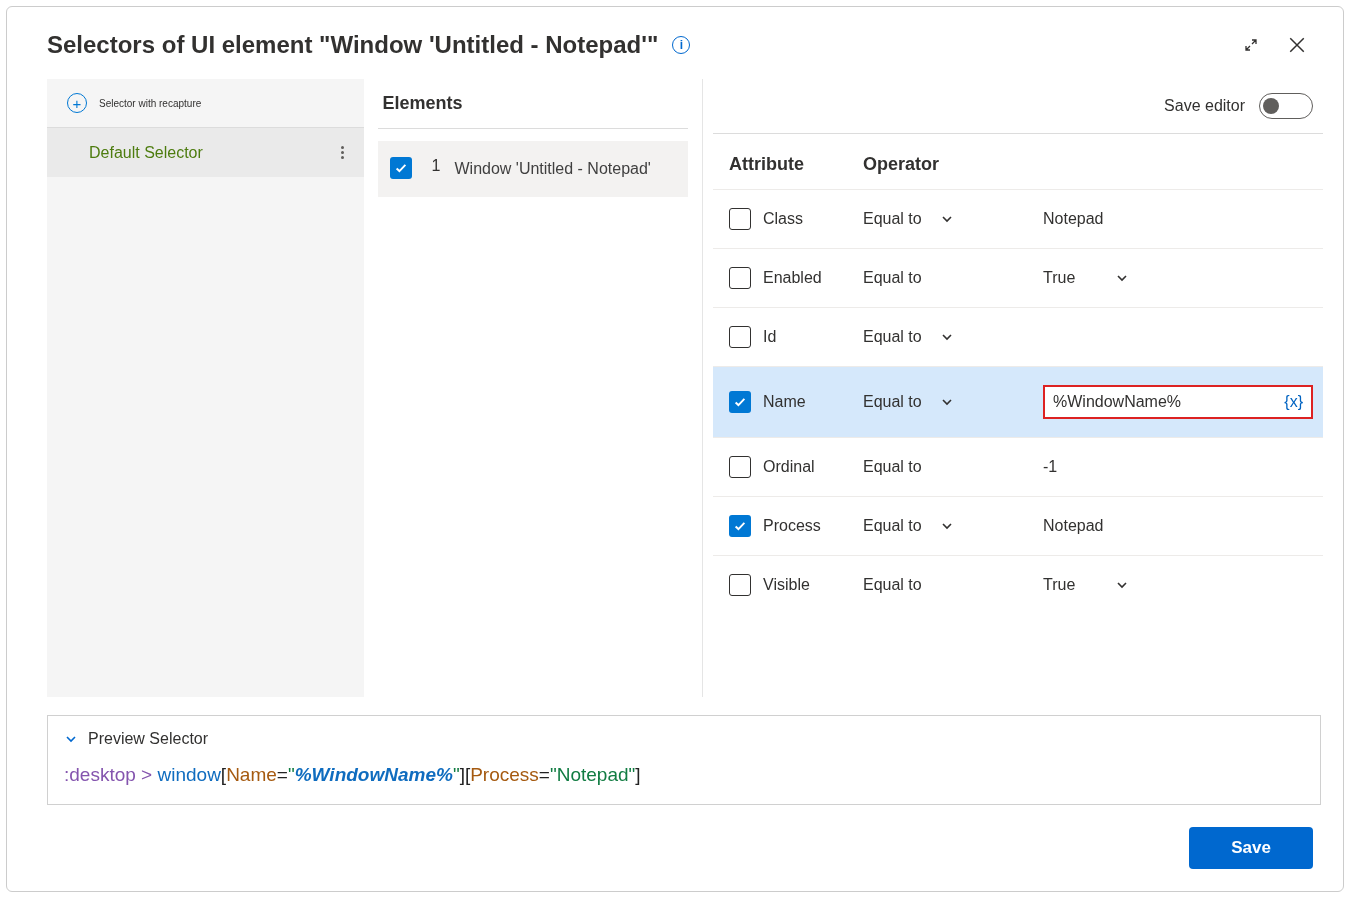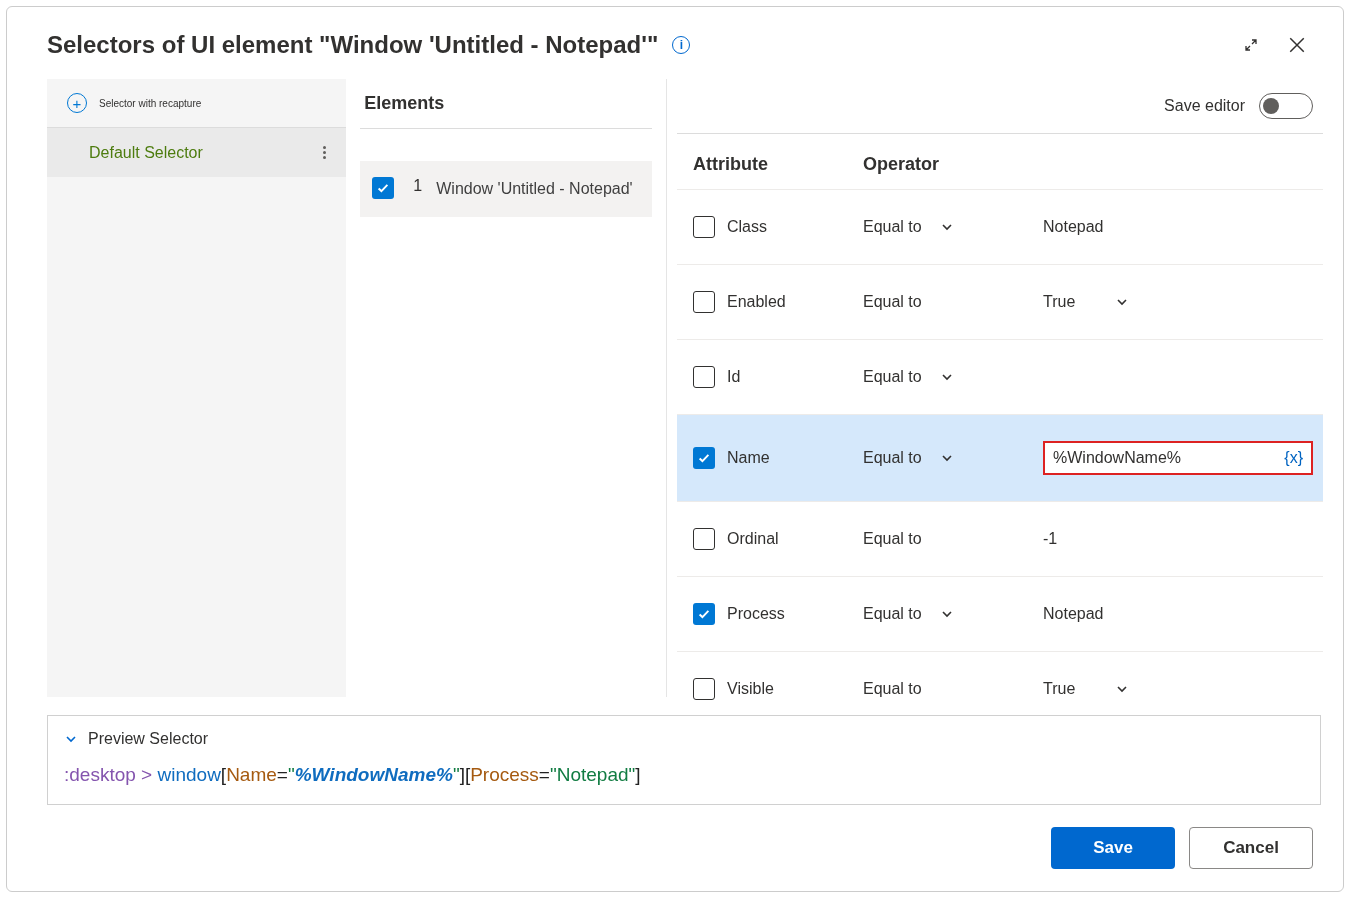--- a/index.html
+++ b/index.html
@@ -17,42 +17,42 @@
 
 .left-col { width: 320px; background: #f5f5f5; display: flex; flex-direction: column; }
 .add-selector { display: flex; align-items: center; gap: 12px; padding: 14px 20px; border-bottom: 1px solid #dcdcdc; cursor: pointer; }
 .plus-circle { width: 20px; height: 20px; border: 1.5px solid #0078d4; border-radius: 50%; display: inline-flex; align-items: center; justify-content: center; color: #0078d4; font-size: 15px; font-weight: 400; line-height: 1; }
 .add-selector-label { font-size: 10px; color: #323130; }
 .selector-item { display: flex; align-items: center; justify-content: space-between; padding: 14px 12px 14px 42px; background: #eaeaea; cursor: pointer; }
 .selector-item-label { font-size: 16px; color: #4d7c0f; }
 .more-icon { display: inline-flex; flex-direction: column; gap: 2px; padding: 4px 8px; cursor: pointer; }
 .more-icon span { width: 3px; height: 3px; background: #605e5c; border-radius: 50%; }
 
-.mid-col { width: 340px; padding: 0 14px; display: flex; flex-direction: column; gap: 20px; }
+.mid-col { width: 340px; padding: 0 14px; display: flex; flex-direction: column; }
 .elements-header { font-size: 18px; font-weight: 600; color: #323130; padding: 14px 4px 14px 4px; border-bottom: 1px solid #dcdcdc; display:flex; align-items:center; justify-content:space-between; }
 .element-row { display: flex; align-items: flex-start; gap: 14px; padding: 16px 12px; background: #f3f2f1; margin-top: 12px; border-radius: 0; }
 .chk { width: 22px; height: 22px; border-radius: 3px; display: inline-flex; align-items: center; justify-content: center; flex-shrink: 0; cursor: pointer; }
 .chk.checked { background: #0078d4; }
 .chk.unchecked { border: 1.5px solid #323130; background: #fff; }
 .chk svg { width: 14px; height: 14px; }
 .element-idx { font-size: 16px; color: #323130; width: 14px; text-align: right; }
 .element-label { font-size: 16px; color: #404040; line-height: 1.5; }
 
 .right-col { flex: 1; padding: 0 0 0 10px; display: flex; flex-direction: column; border-left: 1px solid #e5e5e5; }
 .right-header { display: flex; align-items: center; padding: 14px 10px; border-bottom: 1px solid #dcdcdc; justify-content: flex-end; gap: 14px; }
 .text-editor-label { font-size: 16px; color: #323130; }
 .toggle { width: 54px; height: 26px; border: 1.5px solid #605e5c; border-radius: 13px; display: inline-flex; align-items: center; padding: 0 3px; cursor: pointer; }
 .toggle-knob { width: 16px; height: 16px; background: #605e5c; border-radius: 50%; }
 
 .attr-table { display: flex; flex-direction: column; }
 .attr-head { display: flex; padding: 20px 10px 14px 10px; font-size: 18px; font-weight: 600; color: #323130; }
 .col-attr { width: 140px; padding-left: 6px; display:flex; align-items:center; gap: 12px;}
-.col-op { width: 180px; display:flex; align-items:center; gap: 14px; margin-left: 36px;}
+.col-op { width: 180px; display:flex; align-items:center; gap: 14px;}
 .col-val { flex: 1; display:flex; align-items:center; }
-.attr-row { display: flex; align-items: center; padding: 26px 10px; border-top: 1px solid #edebe9; font-size: 16px; color: #323130; min-height: 54px; }
+.attr-row { display: flex; align-items: center; padding: 18px 10px; border-top: 1px solid #edebe9; font-size: 16px; color: #323130; min-height: 54px; }
 .attr-row.selected { background: #d5e8fb; }
 .op-chevron { margin-left: 4px; }
 .chev { display:inline-flex; width:14px; height:14px; }
 .chev svg { width:14px; height:14px; }
 .val-input { border: 2px solid #d22; padding: 6px 8px; display: flex; align-items: center; justify-content: space-between; width: 270px; background: #fff; }
 .val-input .var-token { color: #323130; font-size: 16px; }
 .var-btn { color: #0063c1; font-size: 16px; font-weight: 400; cursor: pointer; }
 
 .preview-panel { margin: 18px 22px 0 40px; border: 1px solid #d0d0d0; border-radius: 0; padding: 14px 16px 18px 16px; }
 .preview-header { display: flex; align-items: center; gap: 10px; font-size: 16px; color: #323130; margin-bottom: 16px; cursor: pointer; }
@@ -275,15 +275,14 @@
       </span>
       <span>Preview Selector</span>
     </div>
     <div class="preview-selector">
       <span class="tok-pseudo">:desktop</span><span class="tok-combi"> &gt; </span><span class="tok-el">window</span><span class="tok-bracket">[</span><span class="tok-attrkey">Name</span><span class="tok-eq">=</span><span class="tok-str">"</span><span class="tok-ref">%WindowName%</span><span class="tok-str">"</span><span class="tok-bracket">]</span><span class="tok-bracket">[</span><span class="tok-attrkey">Process</span><span class="tok-eq">=</span><span class="tok-str">"</span><span class="tok-str">Notepad</span><span class="tok-str">"</span><span class="tok-bracket">]</span>
     </div>
   </div>
 
   <div class="footer">
     <div class="btn btn-primary">Save</div>
-    <div class="btn btn-secondary">Cancel</div>
   </div>
 </div>
 
 </body></html>

